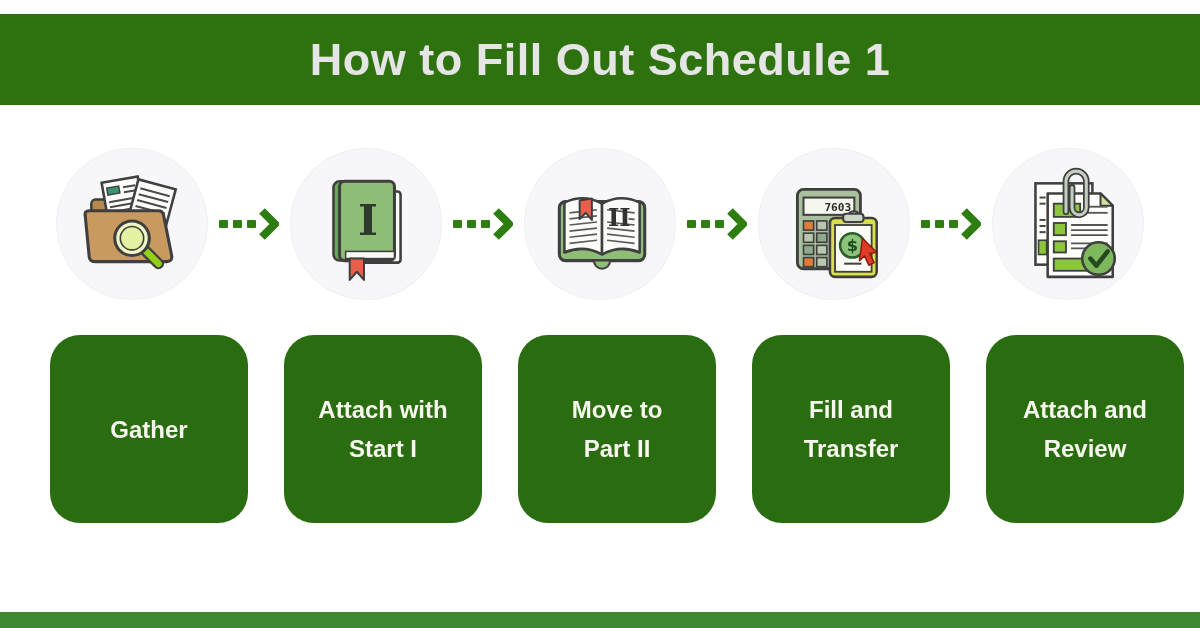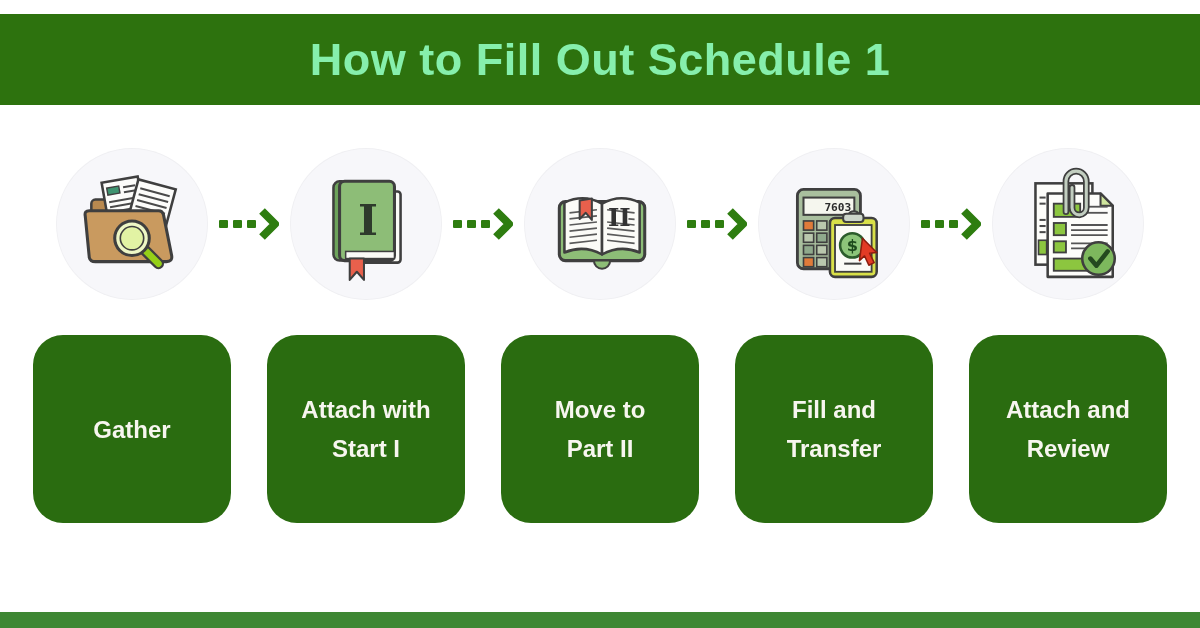--- a/index.html
+++ b/index.html
@@ -3,32 +3,32 @@
 <meta charset="utf-8">
 <style>
   * { margin: 0; padding: 0; box-sizing: border-box; }
   html, body { width: 1200px; height: 628px; overflow: hidden; background: #ffffff;
     font-family: "Liberation Sans", sans-serif; }
 
   .page { width: 1200px; height: 628px; position: relative; background: #ffffff; }
 
   .header-bar { position: absolute; top: 14px; left: 0; width: 1200px; height: 91px;
     background: #2d720e; display: flex; align-items: center; justify-content: center; }
-  .header-title { color: #86efac; font-size: 45px; font-weight: 700; letter-spacing: 0.5px; }
+  .header-title { color: #e5e5e5; font-size: 45px; font-weight: 700; letter-spacing: 0.5px; }
 
   .steps-grid { position: absolute; top: 148px; left: 33px; width: 1134px;
     display: grid; grid-template-columns: 198px 36px 198px 36px 198px 36px 198px 36px 198px; }
   .icon-cell { display: flex; justify-content: center; align-items: flex-start; }
   .icon-circle { width: 152px; height: 152px; border-radius: 50%;
     background: #f7f7fa; box-shadow: 0 0 0 1px rgba(0,0,0,0.03) inset;
     display: flex; align-items: center; justify-content: center; }
   .arrow-cell { display: flex; align-items: center; justify-content: center; overflow: visible; height: 152px; }
   .arrow-cell svg { flex: 0 0 auto; }
 
-  .labels-grid { position: absolute; top: 335px; left: 33px; width: 1134px;
+  .labels-grid { position: absolute; top: 335px; left: 50px; width: 1134px;
     display: grid; grid-template-columns: 198px 36px 198px 36px 198px 36px 198px 36px 198px; }
   .label-box { height: 188px; border-radius: 30px; background: #2a6c10;
     display: flex; flex-direction: column; align-items: center; justify-content: center; }
   .label-line { color: #f7f6ef; font-size: 24px; font-weight: 700; line-height: 39px; text-align: center; }
 
   .footer-bar { position: absolute; left: 0; bottom: 0; width: 1200px; height: 16px; background: #3e8733; }
 </style>
 </head>
 <body>
 

